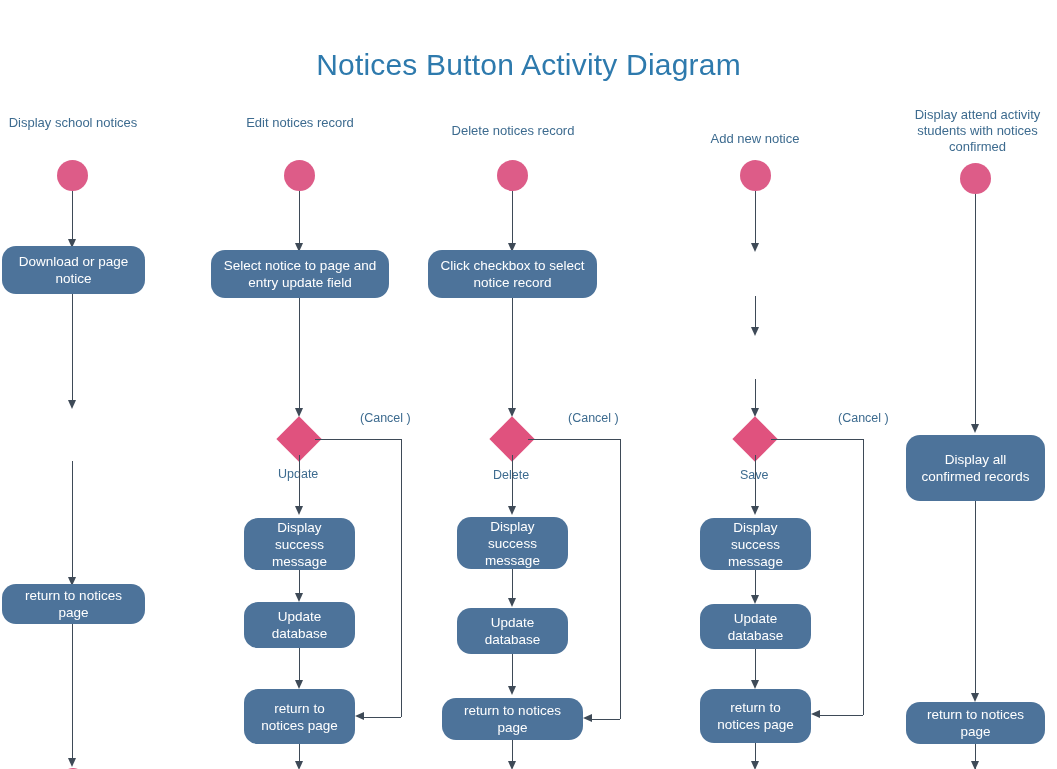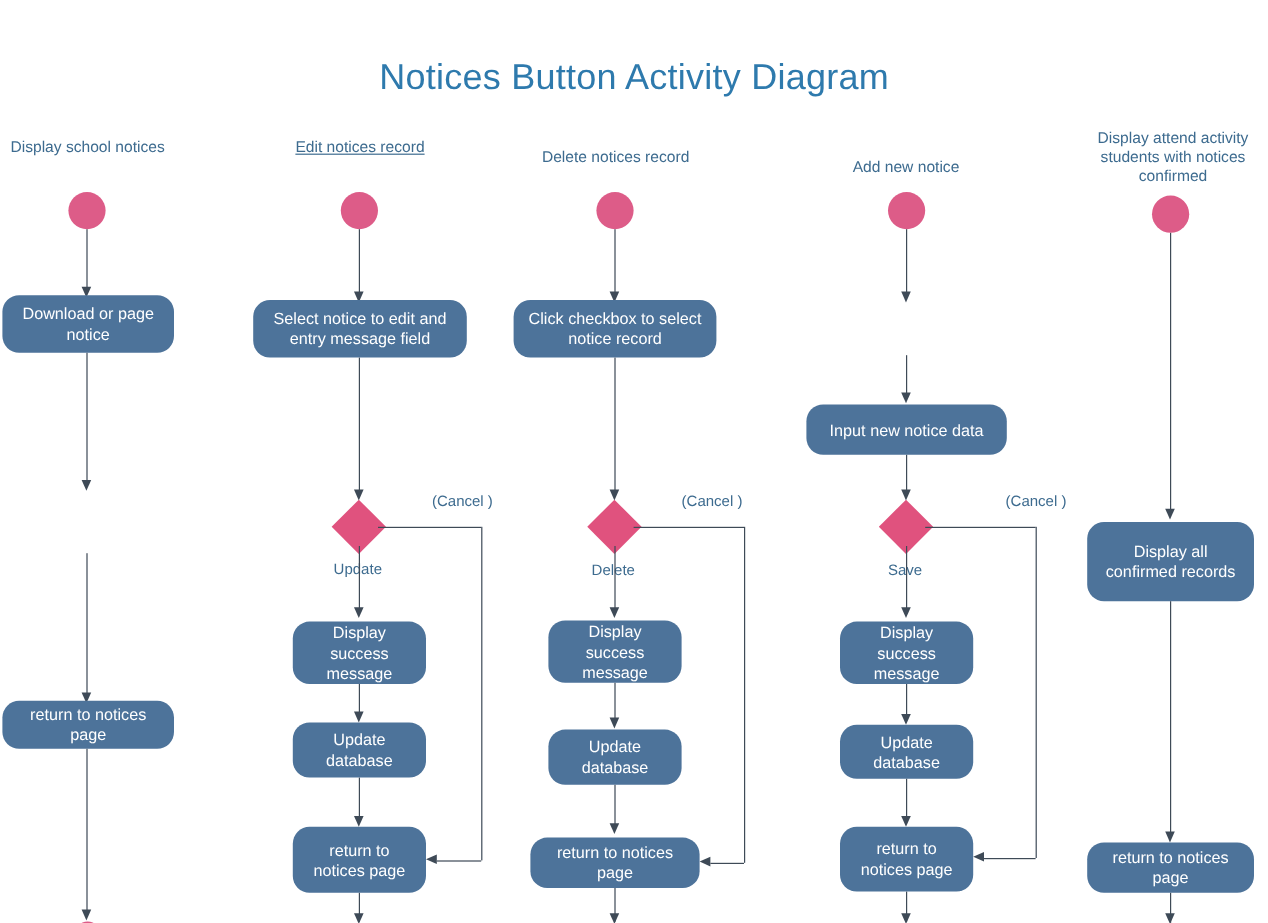--- a/index.html
+++ b/index.html
@@ -116,28 +116,28 @@
   <div class="edge-v" style="left:72px; top:418px; height:120px;"></div>
   <div class="arrow-down" style="left:68px; top:534px;"></div>
 
   <div class="node-box" style="left:2px; top:541px; width:143px; height:40px;">return to notices page</div>
 
   <div class="edge-v" style="left:72px; top:581px; height:140px;"></div>
   <div class="arrow-down" style="left:68px; top:715px;"></div>
 
   <div class="node-circle" style="left:62px; top:725px; width:22px; height:22px;"></div>
 
-  <div class="col-header" style="left:235px; top:72px; width:130px;text-decoration:underline;">Edit notices record</div>
+  <div class="col-header" style="left:235px; top:72px; width:130px;">Edit notices record</div>
 
   <div class="node-circle" style="left:284px; top:117px; width:31px; height:31px;"></div>
 
   <div class="edge-v" style="left:299px; top:148px; height:56px;"></div>
   <div class="arrow-down" style="left:295px; top:200px;"></div>
 
-  <div class="node-box" style="left:211px; top:207px; width:178px; height:48px;">Select notice to edit and entry message field</div>
+  <div class="node-box" style="left:211px; top:207px; width:178px; height:48px;">Select notice to page and entry update field</div>
 
   <div class="edge-v" style="left:299px; top:255px; height:114px;"></div>
   <div class="arrow-down" style="left:295px; top:365px;"></div>
 
   <div class="node-diamond" style="left:283px; top:380px; width:32px; height:32px;"></div>
 
   <div class="edge-label" style="left:278px; top:424px;">Update</div>
 
   <div class="edge-label" style="left:360px; top:368px;">(Cancel )</div>
 
@@ -213,21 +213,20 @@
 
   <div class="node-circle" style="left:740px; top:117px; width:31px; height:31px;"></div>
 
   <div class="edge-v" style="left:755px; top:148px; height:56px;"></div>
   <div class="arrow-down" style="left:751px; top:200px;"></div>
 
 
   <div class="edge-v" style="left:755px; top:253px; height:36px;"></div>
   <div class="arrow-down" style="left:751px; top:284px;"></div>
 
-  <div class="node-box" style="left:672px; top:294px; width:167px; height:42px;">Input new notice data</div>
 
   <div class="edge-v" style="left:755px; top:336px; height:33px;"></div>
   <div class="arrow-down" style="left:751px; top:365px;"></div>
 
   <div class="node-diamond" style="left:739px; top:380px; width:32px; height:32px;"></div>
 
   <div class="edge-label" style="left:740px; top:425px;">Save</div>
 
   <div class="edge-label" style="left:838px; top:368px;">(Cancel )</div>
 

